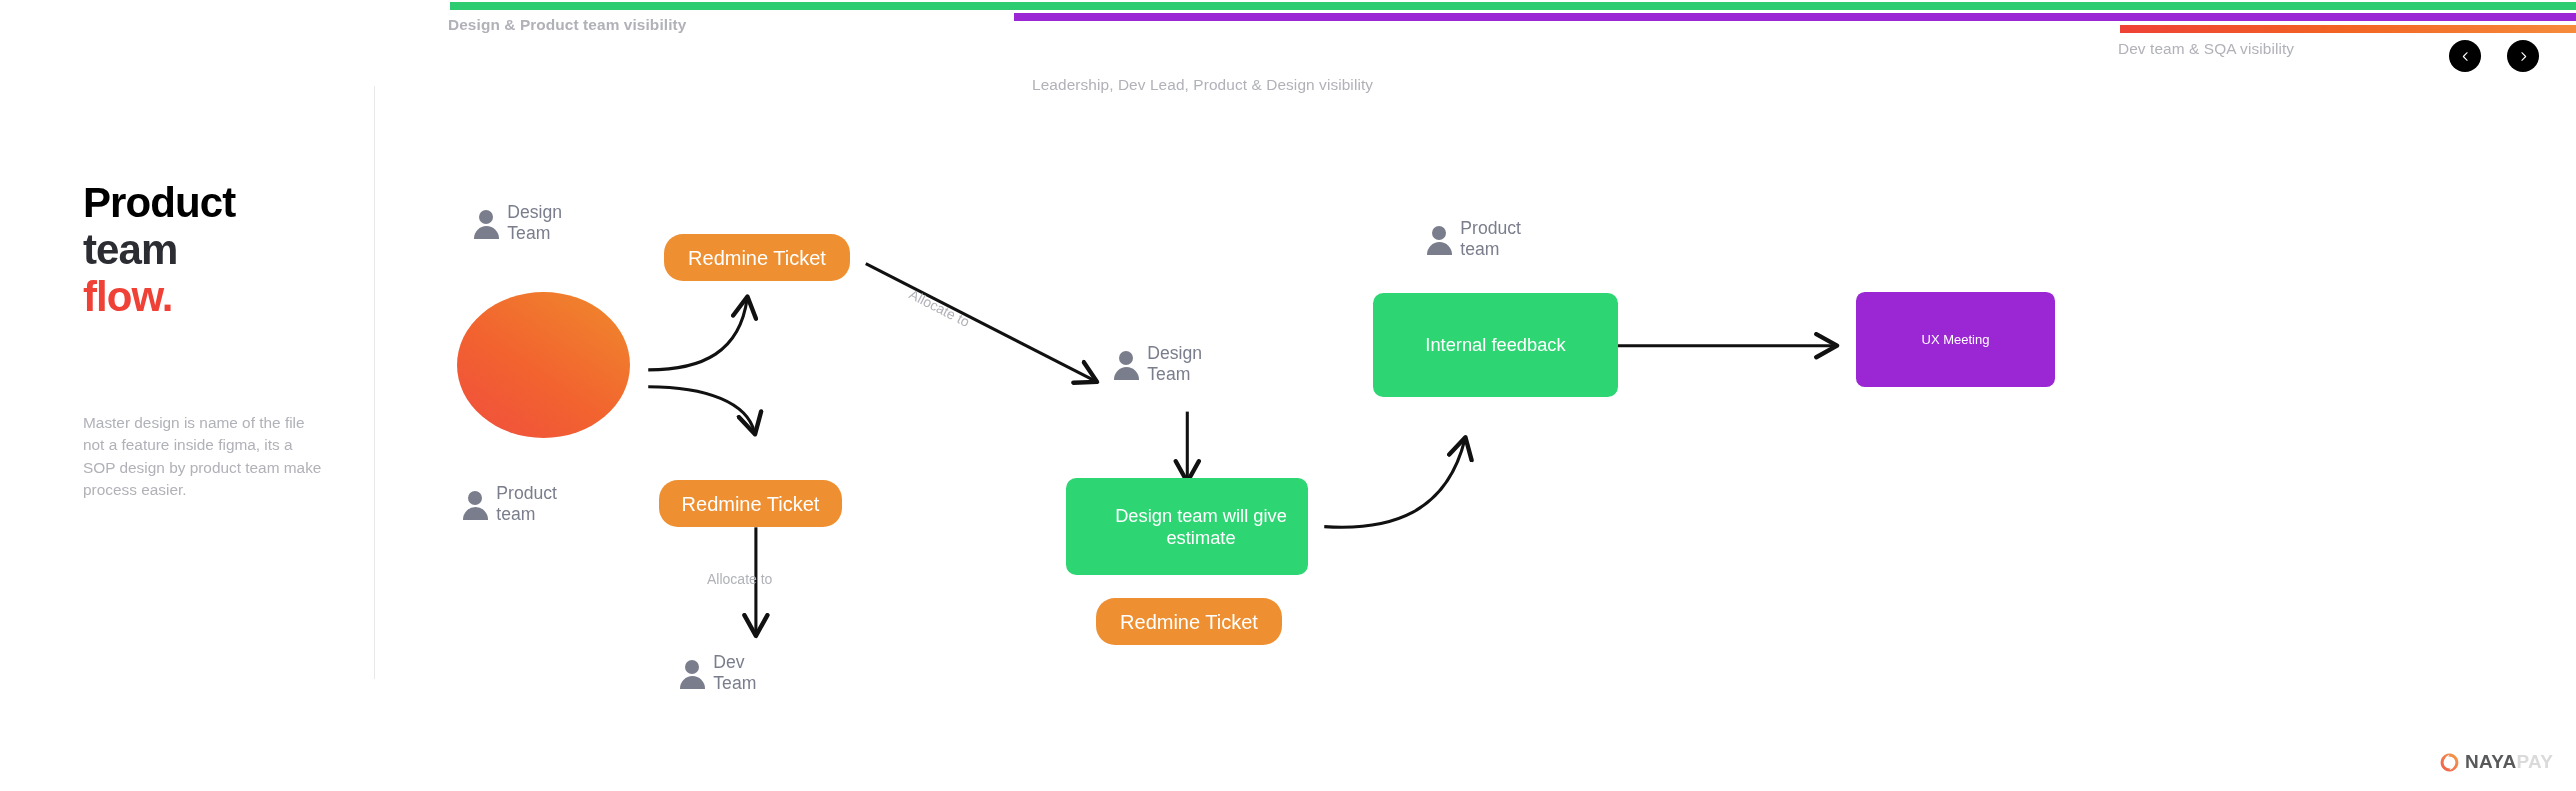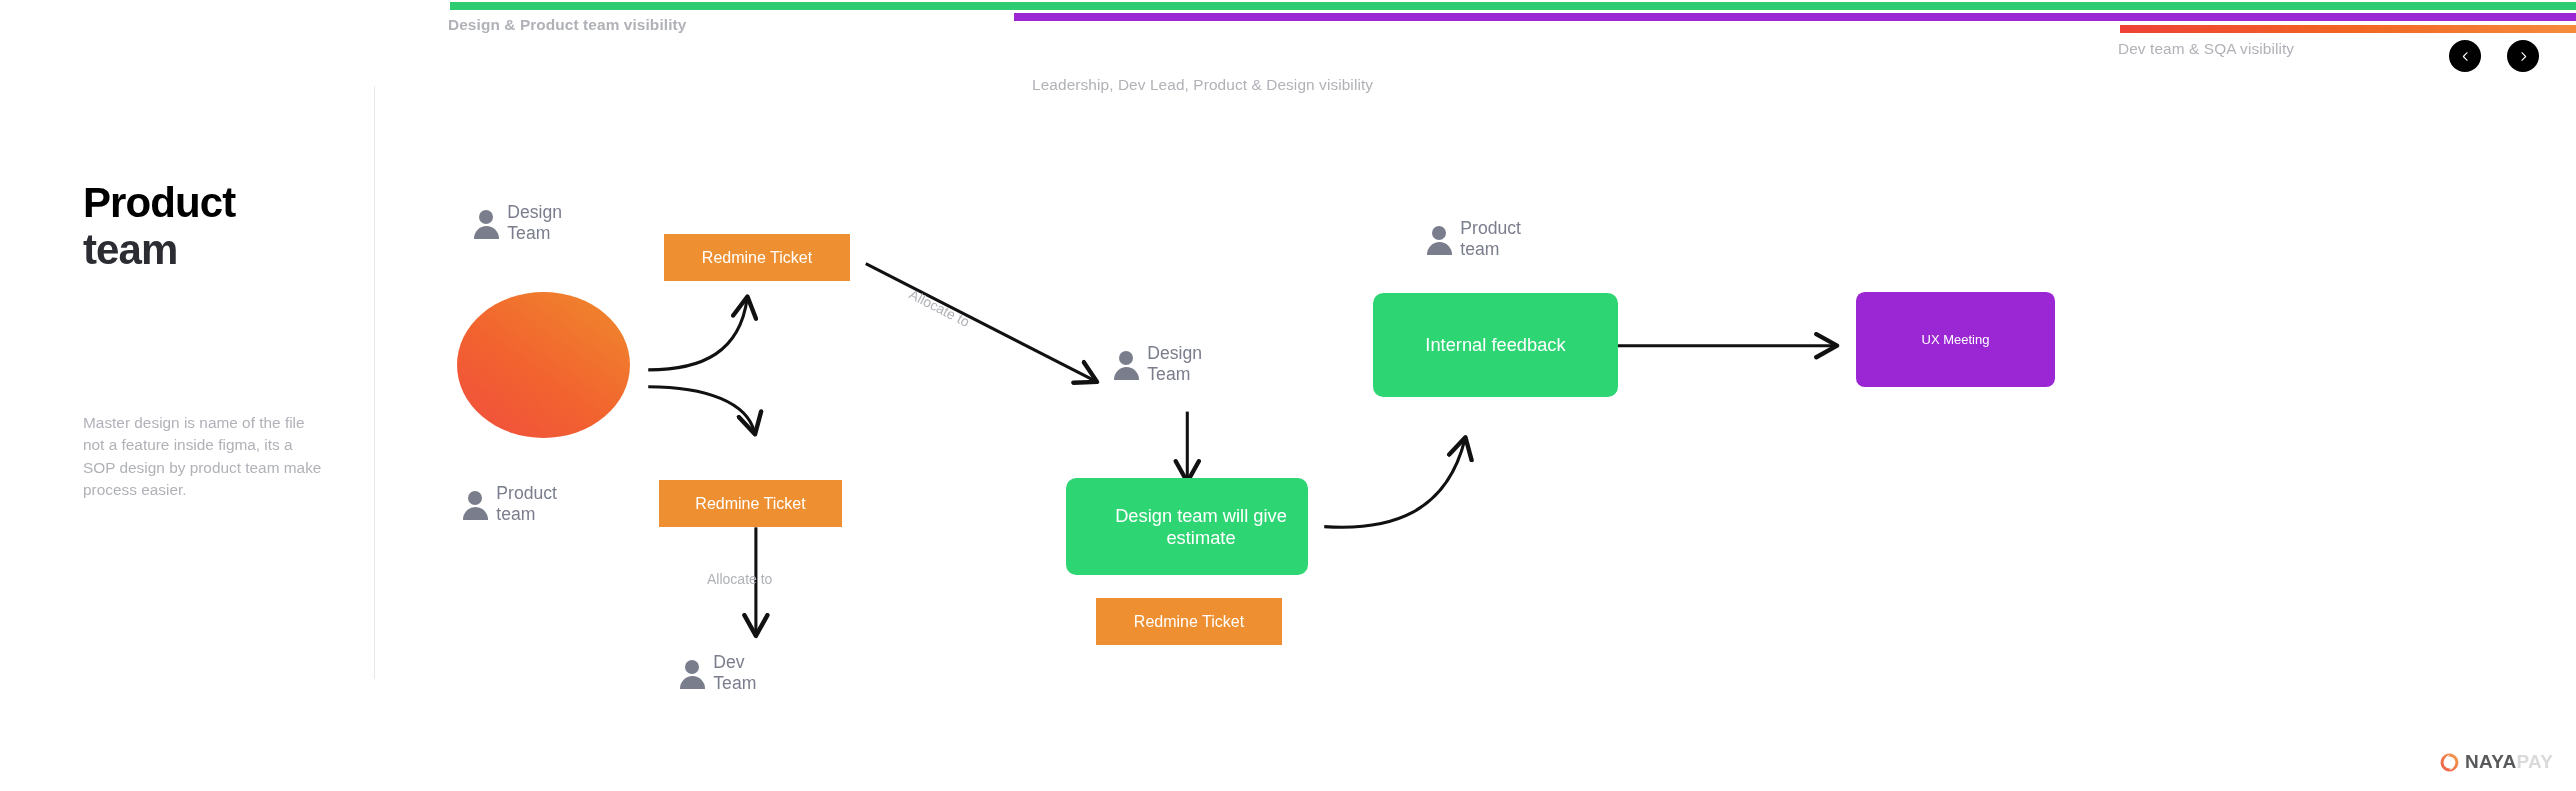--- a/index.html
+++ b/index.html
@@ -78,22 +78,22 @@
   .person .ptxt {
     font-size: 17.6px; color: #7a7d8c; line-height: 1.18; white-space: pre-line;
   }
 
   
   .node {
     position: absolute; display: flex; align-items: center; justify-content: center;
     color: #ffffff; text-align: center; line-height: 1.2;
   }
   .pill {
-    background: #ee9032; border-radius: 0;
-    font-size: 16px; padding: 0 10.3px;
+    background: #ee9032; border-radius: 19px;
+    font-size: 20px; padding: 0 10.3px;
   }
   .box-green  { background: #2ed573; border-radius: 10.3px; font-size: 18.3px; }
   .box-purple { background: #9b27d4; border-radius: 8.8px; font-size: 13px; }
 
   .circle {
     position: absolute;
     border-radius: 50%;
     background: linear-gradient(35deg,#f04e3e 0%,#f2632f 45%,#ef8a2c 100%);
   }
 
@@ -130,20 +130,21 @@
     <svg viewBox="0 0 24 24" fill="none" stroke="#ffffff" stroke-width="2" stroke-linecap="round" stroke-linejoin="round">
       <polyline points="9 5 16 12 9 19"></polyline>
     </svg>
   </button>
 
   <div class="divider"></div>
 
   <h1 class="title">
     <span class="l1">Product</span>
     <span class="l2">team</span>
+    <span class="l3">flow.</span>
   </h1>
   <p class="subtext">Master design is name of the file not a feature inside figma, its a SOP design by product team make process easier.</p>
 
   <svg id="arrows" viewBox="0 0 3517 1080">
     <defs>
       <marker id="ah" viewBox="0 0 12 12" refX="9" refY="6" markerWidth="9" markerHeight="9" orient="auto-start-reverse">
         <path d="M 1 1 L 10 6 L 1 11" fill="none" stroke="#111" stroke-width="1.9" stroke-linecap="round" stroke-linejoin="round"></path>
       </marker>
     </defs>
 

